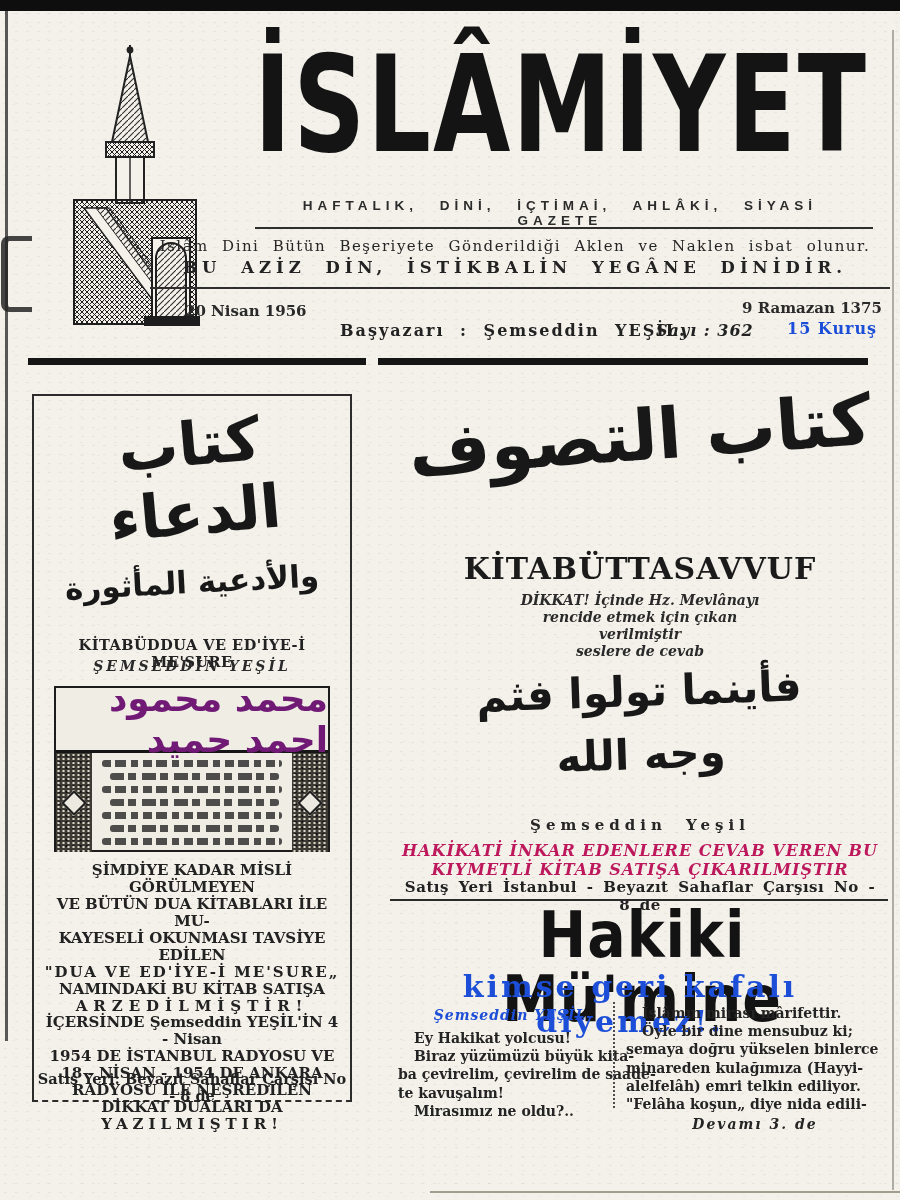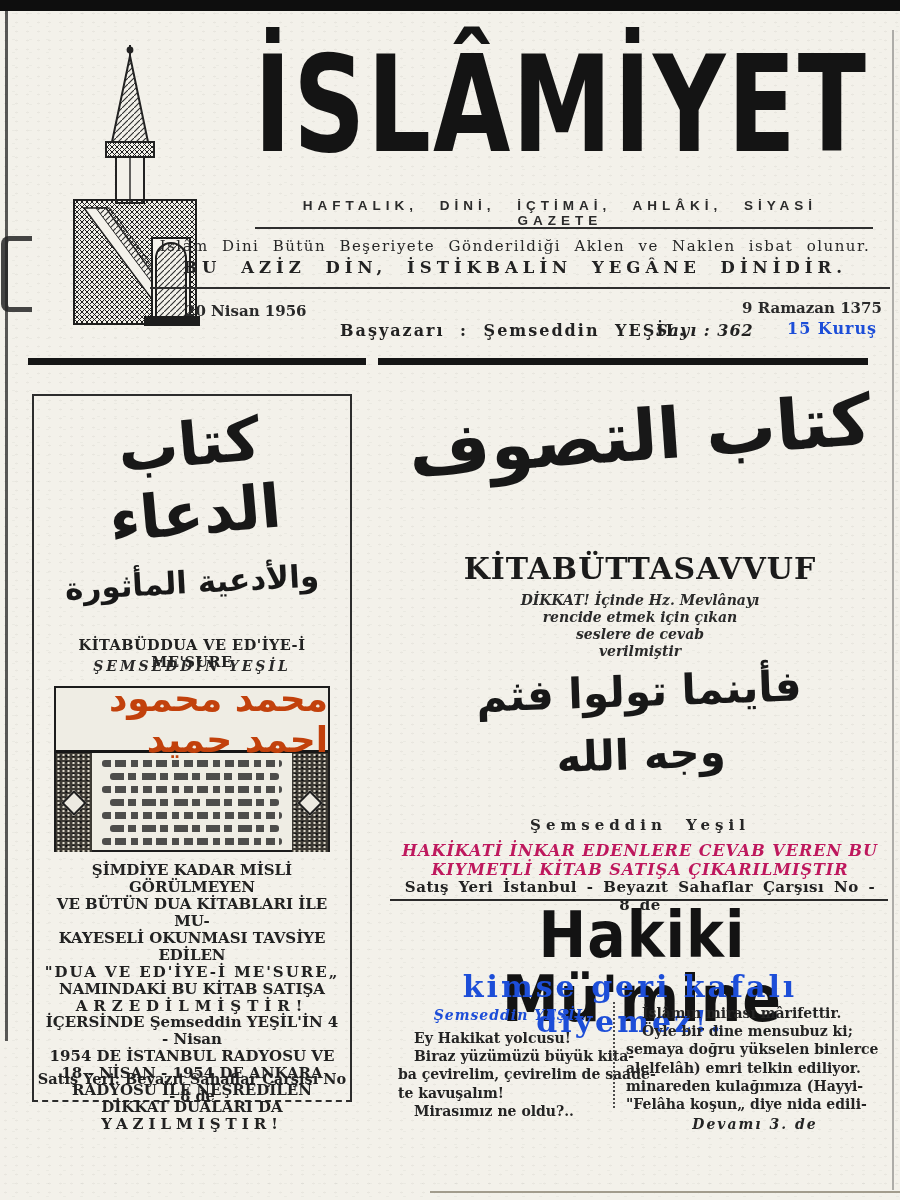--- a/index.html
+++ b/index.html
@@ -47,21 +47,21 @@
   
   .left-box{left:32px;top:394px;width:320px;height:708px;
     border:2px solid #2c2c2c;border-bottom-style:dashed;box-sizing:border-box;}
   .cal{font-family:"DejaVu Sans", sans-serif;font-weight:bold;color:#181818;direction:rtl;}
   .cal-dua{left:10px;top:14px;width:296px;text-align:center;font-size:60px;line-height:1.15;transform:rotate(-5deg);}
   .cal-ediye{left:14px;top:168px;width:288px;text-align:center;font-size:31px;transform:rotate(-3deg);}
   .lb-title{left:4px;top:240px;width:308px;text-align:center;font-size:14.5px;font-weight:bold;letter-spacing:.5px;color:#222;}
   .lb-author{left:4px;top:262px;width:308px;text-align:center;font-size:14px;font-weight:bold;font-style:italic;letter-spacing:3px;color:#2a2a2a;}
   .frame{left:20px;top:290px;width:276px;height:166px;border:2px solid #1c1c1c;box-sizing:border-box;background:#efede4;}
   .frame-head{height:62px;border-bottom:3px solid #161616;display:flex;align-items:center;justify-content:center;
-    font-family:"DejaVu Sans", sans-serif;font-weight:bold;font-size:36px;direction:rtl;color:#c2410c;
+    font-family:"DejaVu Sans", sans-serif;font-weight:bold;font-size:36px;direction:rtl;color:#701a75;
     transform-origin:center;}
   .frame-body{display:flex;height:99px;}
   .frame-side{width:36px;background-color:#3d3a34;position:relative;
     background-image:radial-gradient(#ddd8ca 1px, transparent 1.4px),radial-gradient(#141414 1px, transparent 1.4px);
     background-size:5px 4px,7px 6px;}
   .frame-side::after{content:"";position:absolute;top:50%;left:50%;width:14px;height:14px;
     transform:translate(-50%,-50%) rotate(45deg);background:#ece9e0;border:2px solid #1e1e1e;}
   .frame-center{flex:1;padding:7px 8px 4px;}
   .squiggle{height:7px;margin:0 2px 6px;border-radius:3px;opacity:.8;
     background:repeating-linear-gradient(90deg,#252525 0 9px,transparent 9px 13px,#252525 13px 24px,transparent 24px 29px,#252525 29px 36px,transparent 36px 41px);}
@@ -191,22 +191,22 @@
   </div>
 
   <div class="abs lb-sales">Satış Yeri: Beyazıt Sahaflar Çarşısı No - 8 de</div>
 </div>
 
 <div class="abs cal cal-tasavvuf">كتاب التصوف</div>
 <div class="abs rb-title">KİTABÜTTASAVVUF</div>
 <div class="abs rb-notice">
   <div>DİKKAT! İçinde Hz. Mevlânayı</div>
   <div>rencide etmek için çıkan</div>
+  <div>verilmiştir</div>
   <div>seslere de cevab</div>
-  <div>verilmiştir</div>
 </div>
 <div class="abs cal cal-verse">فأينما تولوا فثم وجه الله</div>
 <div class="abs rb-author">Şemseddin Yeşil</div>
 <div class="abs rb-promo">
   <div>HAKİKATİ İNKAR EDENLERE CEVAB VEREN BU</div>
   <div>KIYMETLİ KİTAB SATIŞA ÇIKARILMIŞTIR</div>
 </div>
 <div class="abs rb-sales">Satış Yeri   İstanbul - Beyazıt Sahaflar Çarşısı No - 8 de</div>
 <div class="abs rule-head"></div>
 
@@ -221,17 +221,17 @@
   <span class="aline" style="display:block">te kavuşalım!</span>
   <span class="aline ind">Mirasımız ne oldu?..</span>
 </div>
 
 <div class="abs col-divider"></div>
 
 <div class="abs acol col2">
   <span class="aline ind">İslâmın mirası mârifettir.</span>
   <span class="aline ind">Öyle bir dine mensubuz ki;</span>
   <span class="aline" style="display:block">semaya doğru yükselen binlerce</span>
+  <span class="aline" style="display:block">minareden kulağımıza (Hayyi-</span>
   <span class="aline" style="display:block">alelfelâh) emri telkin ediliyor.</span>
-  <span class="aline" style="display:block">minareden kulağımıza (Hayyi-</span>
   <span class="aline" style="display:block">"Felâha koşun„ diye nida edili-</span>
   <span class="continuation">Devamı 3. de</span>
 </div>
 
 </body></html>

